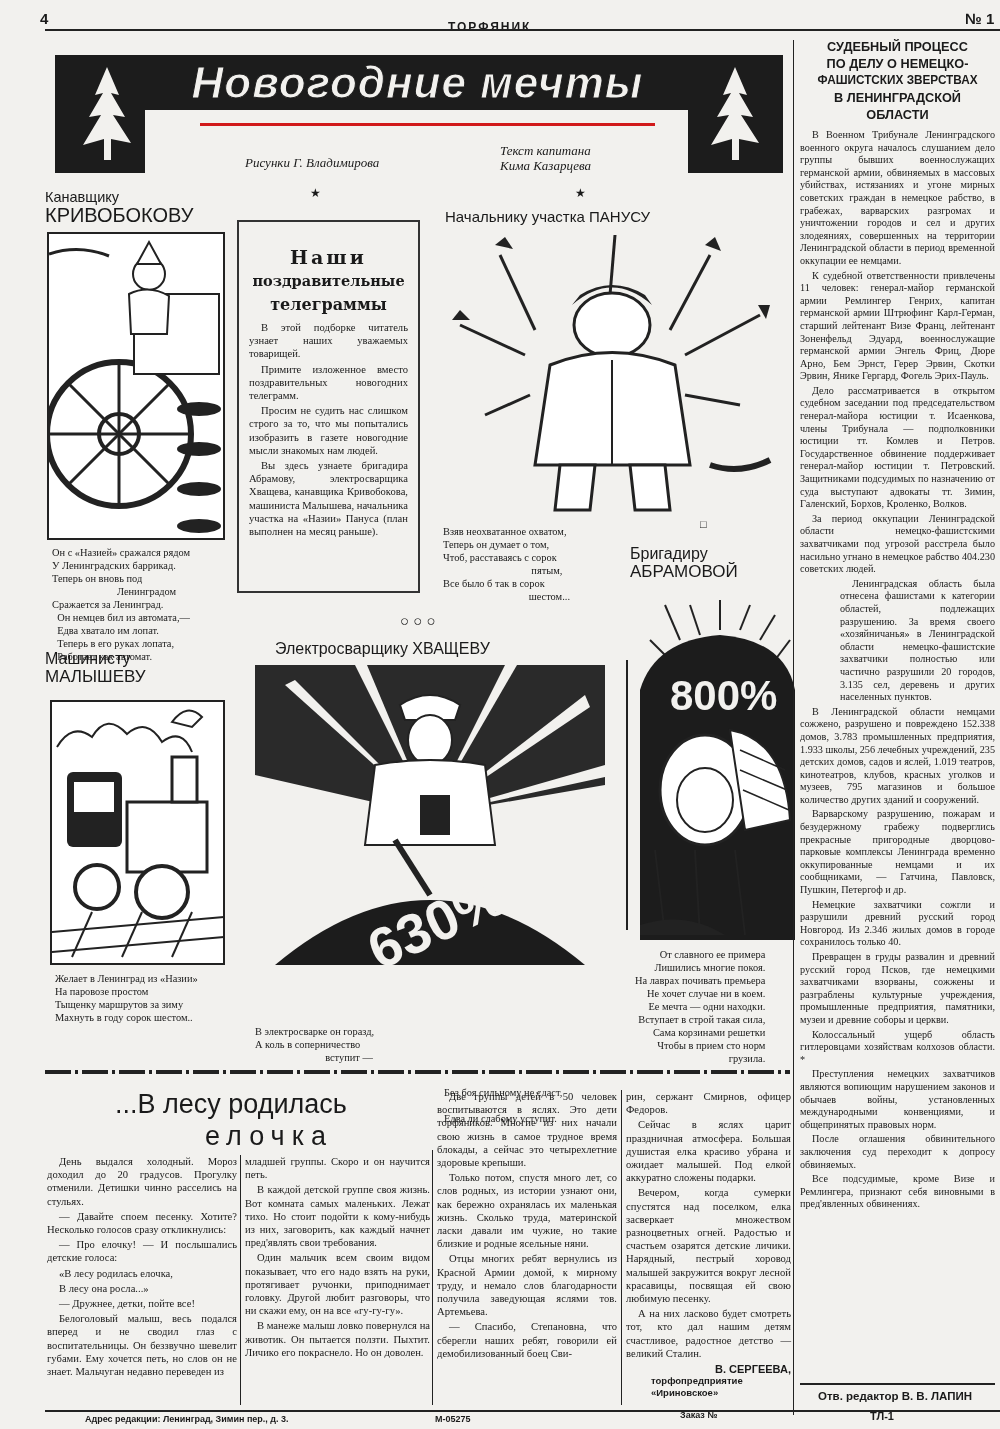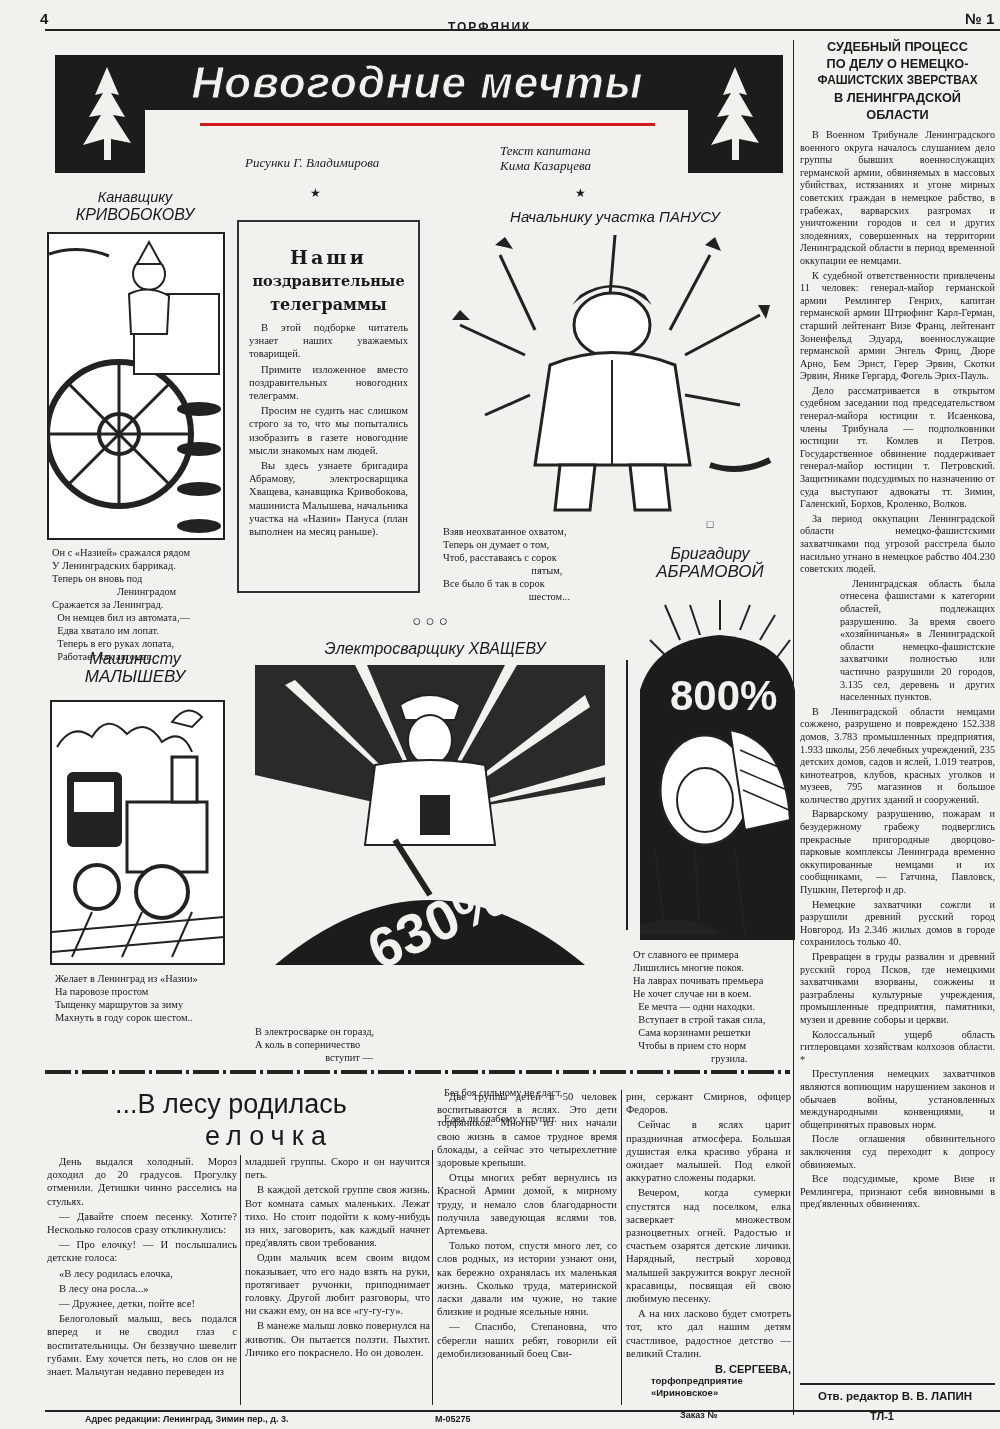--- a/index.html
+++ b/index.html
@@ -7,21 +7,21 @@
   body { position: relative; font-family: "Liberation Serif", serif; color: #1a1a1a; }
   .abs { position: absolute; }
   .sans { font-family: "Liberation Sans", sans-serif; }
   .cond { font-family: "Liberation Sans", sans-serif; font-weight: bold; transform-origin: left top; }
   p.body { font-size: 10.6px; line-height: 13.2px; text-align: justify; text-indent: 12px; margin-bottom: 2px; }
   .verse { font-size: 10.4px; line-height: 13px; white-space: pre; }
   .rule { background: #222; height: 2px; }
   .vrule { background: #222; width: 1px; }
   .dash-rule { height: 4px; background: repeating-linear-gradient(90deg, #222 0 26px, transparent 26px 30px, #222 30px 33px, transparent 33px 37px); }
   .illus { background: #fff; border: 2px solid #222; overflow: hidden; }
-  .heading-sm { font-family: "Liberation Sans", sans-serif; font-size: 14.5px; text-align: center; line-height: 18px; font-style: italic; }
+  .heading-sm { font-family: "Liberation Sans", sans-serif; font-size: 14.5px; line-height: 18px; }
 </style>
 </head>
 <body>
 
 <div class="abs" style="left:40px; top:8px; width:955px; height:24px;">
   <span class="abs cond" style="left:0; top:2px; font-size:15px;">4</span>
   <span class="abs cond" style="left:408px; top:12px; font-size:12px; letter-spacing:2px;">ТОРФЯНИК</span>
   <span class="abs cond" style="left:925px; top:2px; font-size:15px;">№ 1</span>
 </div>
 <div class="abs rule" style="left:45px; top:29px; width:955px;"></div>
@@ -43,21 +43,21 @@
 <div class="abs" style="left:245px; top:155px; font-size:13px; font-style:italic;">Рисунки Г. Владимирова</div>
 <div class="abs" style="left:500px; top:143px; font-size:13px; font-style:italic; line-height:15px;">
   <div>Текст капитана</div>
   <div>Кима Казарцева</div>
 </div>
 <div class="abs" style="left:310px; top:186px; font-size:12px;">★</div>
 <div class="abs" style="left:575px; top:186px; font-size:12px;">★</div>
 
 <div class="abs" style="left:45px; top:188px; width:180px;">
   <div class="heading-sm">Канавщику</div>
-  <div class="heading-sm" style="font-size:16px;">КРИВОБОКОВУ</div>
+  <div class="heading-sm" style="font-size:20px;">КРИВОБОКОВУ</div>
 </div>
 <div class="abs illus" style="left:47px; top:232px; width:178px; height:308px;">
   <svg width="178" height="308" viewBox="0 0 178 308">
     <circle cx="70" cy="200" r="72" fill="none" stroke="#222" stroke-width="6"></circle>
     <circle cx="70" cy="200" r="20" fill="none" stroke="#222" stroke-width="4"></circle>
     <g stroke="#222" stroke-width="3">
         <line x1="70" y1="128" x2="70" y2="272"></line>
         <line x1="-2" y1="200" x2="142" y2="200"></line>
         <line x1="19" y1="149" x2="121" y2="251"></line>
         <line x1="121" y1="149" x2="19" y2="251"></line>
@@ -214,21 +214,21 @@
     <path d="M105 130 Q160 140 165 220 L120 230 Z" fill="#fff" stroke="#222" stroke-width="2"></path>
     <g stroke="#222" stroke-width="1.5">
         <line x1="115" y1="150" x2="160" y2="170"></line>
         <line x1="115" y1="170" x2="162" y2="190"></line>
         <line x1="118" y1="190" x2="164" y2="210"></line>
       </g>
     <path d="M30 250 L40 335 M70 250 L75 335 M110 250 L120 335" stroke="#222" stroke-width="2" fill="none"></path>
     <path d="M15 325 Q60 310 100 335 L15 335 Z" fill="#222"></path>
   </svg>
 </div>
-<div class="abs verse" style="left:633px; top:948px;">От славного ее примера
+<div class="abs verse" style="left:633px; top:948px;text-align:right;">От славного ее примера
 Лишились многие покоя.
 На лаврах почивать премьера
 Не хочет случае ни в коем.
   Ее мечта — одни находки.
   Вступает в строй такая сила,
   Сама корзинами решетки
   Чтобы в прием сто норм
                               грузила.</div>
 
 <div class="abs vrule" style="left:793px; top:40px; height:1375px;"></div>
@@ -281,22 +281,22 @@
 <div class="abs" style="left:245px; top:1155px; width:185px;">
   <p class="body" style="text-indent:0;">младшей группы. Скоро и он научится петь.</p>
   <p class="body">В каждой детской группе своя жизнь. Вот комната самых маленьких. Лежат тихо. Но стоит подойти к кому-нибудь из них, заговорить, как каждый начнет пред'являть свои требования.</p>
   <p class="body">Один мальчик всем своим видом показывает, что его надо взять на руки, протягивает ручонки, приподнимает головку. Другой любит разговоры, что ни скажи ему, он на все «гу-гу-гу».</p>
   <p class="body">В манеже малыш ловко повернулся на животик. Он пытается ползти. Пыхтит. Личико его покраснело. Но он доволен.</p>
 </div>
 <div class="abs vrule" style="left:432px; top:1150px; height:255px;"></div>
 
 <div class="abs" style="left:437px; top:1090px; width:180px;">
   <p class="body">Две группы детей в 50 человек воспитываются в яслях. Это дети торфяников. Многие из них начали свою жизнь в самое трудное время блокады, а сейчас это четырехлетние здоровые крепыши.</p>
+  <p class="body">Только потом, спустя много лет, со слов родных, из истории узнают они, как бережно охранялась их маленькая жизнь. Сколько труда, материнской ласки давали им чужие, но такие близкие и родные ясельные няни.</p>
   <p class="body">Отцы многих ребят вернулись из Красной Армии домой, к мирному труду, и немало слов благодарности получила заведующая яслями тов. Артемьева.</p>
-  <p class="body">Только потом, спустя много лет, со слов родных, из истории узнают они, как бережно охранялась их маленькая жизнь. Сколько труда, материнской ласки давали им чужие, но такие близкие и родные ясельные няни.</p>
   <p class="body">— Спасибо, Степановна, что сберегли наших ребят, говорили ей демобилизованный боец Сви-</p>
 </div>
 <div class="abs vrule" style="left:621px; top:1090px; height:315px;"></div>
 
 <div class="abs" style="left:626px; top:1090px; width:165px;">
   <p class="body" style="text-indent:0;">рин, сержант Смирнов, офицер Федоров.</p>
   <p class="body">Сейчас в яслях царит праздничная атмосфера. Большая душистая елка красиво убрана и ожидает малышей. Под елкой аккуратно сложены подарки.</p>
   <p class="body">Вечером, когда сумерки спустятся над поселком, елка засверкает множеством разноцветных огней. Радостью и счастьем озарятся детские личики. Нарядный, пестрый хоровод малышей закружится вокруг лесной красавицы, посвящая ей свою любимую песенку.</p>
   <p class="body">А на них ласково будет смотреть тот, кто дал нашим детям счастливое, радостное детство — великий Сталин.</p>
   <div class="cond" style="text-align:right; font-size:11px; margin-top:3px;">В. СЕРГЕЕВА,</div>

